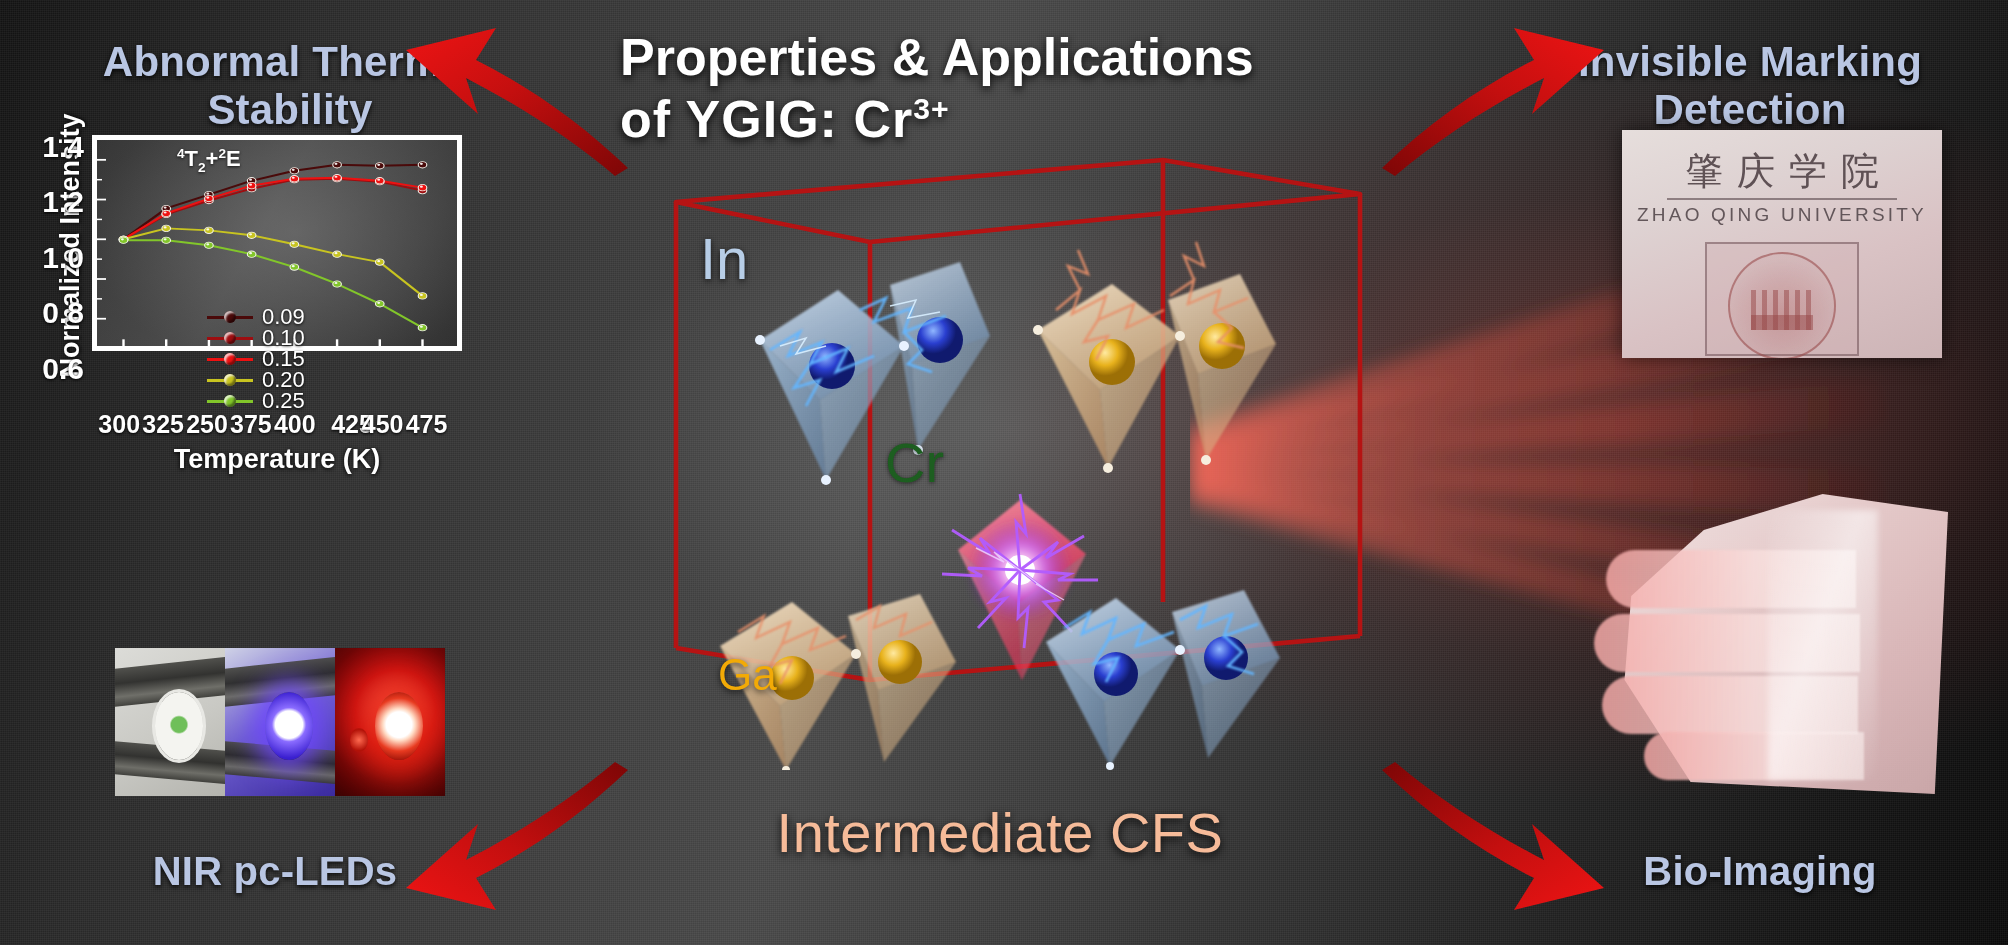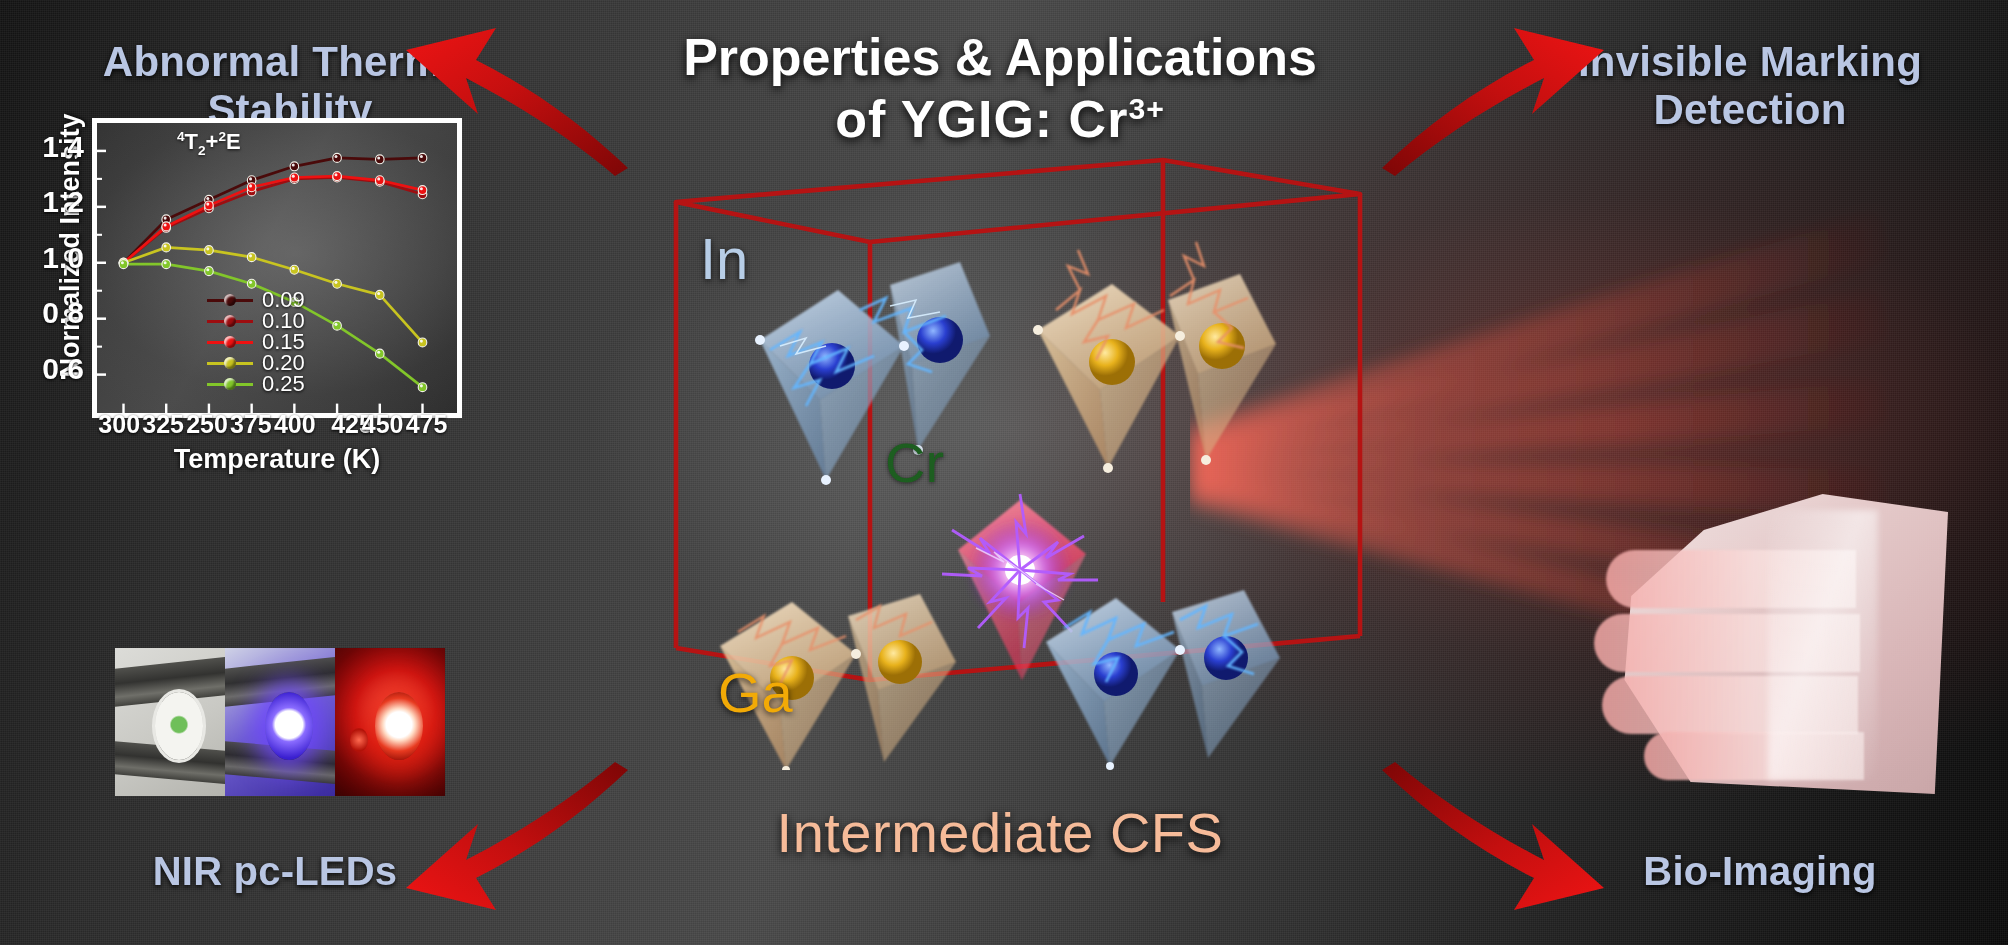--- a/index.html
+++ b/index.html
@@ -25,21 +25,21 @@
   .hd{
     color:#b9c6e3;font-weight:bold;text-align:center;line-height:1.15;
     letter-spacing:.2px;text-shadow:0 2px 5px rgba(0,0,0,.85);
   }
   #hdTL{left:20px;top:38px;width:540px;font-size:42px;}
   #hdTR{left:1480px;top:38px;width:540px;font-size:42px;}
   #hdBL{left:60px;top:848px;width:430px;font-size:40px;}
   #hdBR{left:1530px;top:848px;width:460px;font-size:40px;}
 
   #mainTitle{
-    left:620px;top:28px;width:760px;text-align:center;color:#fff;font-weight:bold;
+    left:620px;top:28px;width:760px;text-align:left;color:#fff;font-weight:bold;
     font-size:52px;line-height:1.12;text-shadow:0 3px 8px rgba(0,0,0,.9);
   }
   #mainTitle .l2{display:block;margin-top:4px;letter-spacing:1px;}
   #mainTitle sup{font-size:.58em;vertical-align:super;}
 
   #cfs{
     left:620px;top:800px;width:760px;text-align:center;color:#f6bb99;
     font-size:56px;font-weight:400;letter-spacing:.5px;
     text-shadow:0 3px 9px rgba(0,0,0,.85);
   }
@@ -47,21 +47,21 @@
   
   .arrow{position:absolute;z-index:4;}
   #arrTL{left:400px;top:18px;width:230px;height:160px;}
   #arrTR{left:1380px;top:18px;width:230px;height:160px;}
   #arrBL{left:400px;top:760px;width:230px;height:160px;}
   #arrBR{left:1380px;top:760px;width:230px;height:160px;}
 
   
   #chartWrap{left:22px;top:118px;width:440px;height:350px;}
   #plotFrame{
-    position:absolute;left:70px;top:0;width:370px;height:300px;
+    position:absolute;left:70px;top:17px;width:370px;height:216px;
     border:5px solid #fff;box-sizing:border-box;
     background:
       radial-gradient(ellipse 330px 230px at 55% 45%, rgba(160,160,160,.34), rgba(90,90,90,.10) 62%, rgba(0,0,0,0) 85%),
       linear-gradient(120deg,#343434,#4b4b4b 45%,#3a3a3a 80%,#2e2e2e);
     padding-left: 40px;
   }
   #plotSvg{position:absolute;left:0;top:0;width:100%;height:100%;}
   #termLabel{
     position:absolute;left:80px;top:6px;color:#fff;font-size:22px;font-weight:bold;
     text-shadow:0 1px 3px rgba(0,0,0,.8);
@@ -175,21 +175,21 @@
   
   #beam{
     left:1190px;top:170px;width:700px;height:560px;z-index:2;pointer-events:none;
   }
 
   
   #cell{left:660px;top:150px;width:720px;height:620px;z-index:4;}
   .elabel{position:absolute;font-size:58px;font-weight:400;z-index:7;}
   #lblIn{left:700px;top:225px;color:#b7cde6;text-shadow:0 2px 6px rgba(0,0,0,.75);}
   #lblCr{left:885px;top:430px;color:#1d5e20;font-size:56px;text-shadow:0 1px 4px rgba(0,0,0,.55);}
-  #lblGa{left:718px;top:650px;color:#f2aa06;font-size:56px;text-shadow:0 2px 6px rgba(0,0,0,.7);margin-top:10px;}
+  #lblGa{left:718px;top:650px;color:#f2aa06;font-size:44px;text-shadow:0 2px 6px rgba(0,0,0,.7);}
 </style>
 </head>
 <body>
 
 <div id="stage">
 
   <svg id="beam" class="lay" viewBox="0 0 700 560">
     <defs>
       <linearGradient id="bg1" x1="0" y1="0" x2="1" y2="0">
         <stop offset="0%" stop-color="#ff6a5a" stop-opacity="0.55"></stop>
@@ -626,20 +626,29 @@
       <div class="plier"></div>
       <div class="plier low"></div>
       <div class="ledBody ledB"></div>
     </div>
     <div class="cell cellC">
       <div class="ledBody ledC"></div>
       <div class="glowDot"></div>
     </div>
   </div>
 
+  <div class="photo" id="markPhoto">
+    <div class="cn">肇庆学院</div>
+    <div class="rule"></div>
+    <div class="en">ZHAO QING UNIVERSITY</div>
+    <div class="seal">
+      <div class="ring"></div>
+      <div class="bldg"></div>
+    </div>
+  </div>
 
   <div class="photo" id="bioPhoto">
     <div class="sheet"></div>
     <div class="finger f1"></div>
     <div class="finger f2"></div>
     <div class="finger f3"></div>
     <div class="finger f4"></div>
     <div class="glint"></div>
   </div>
 

